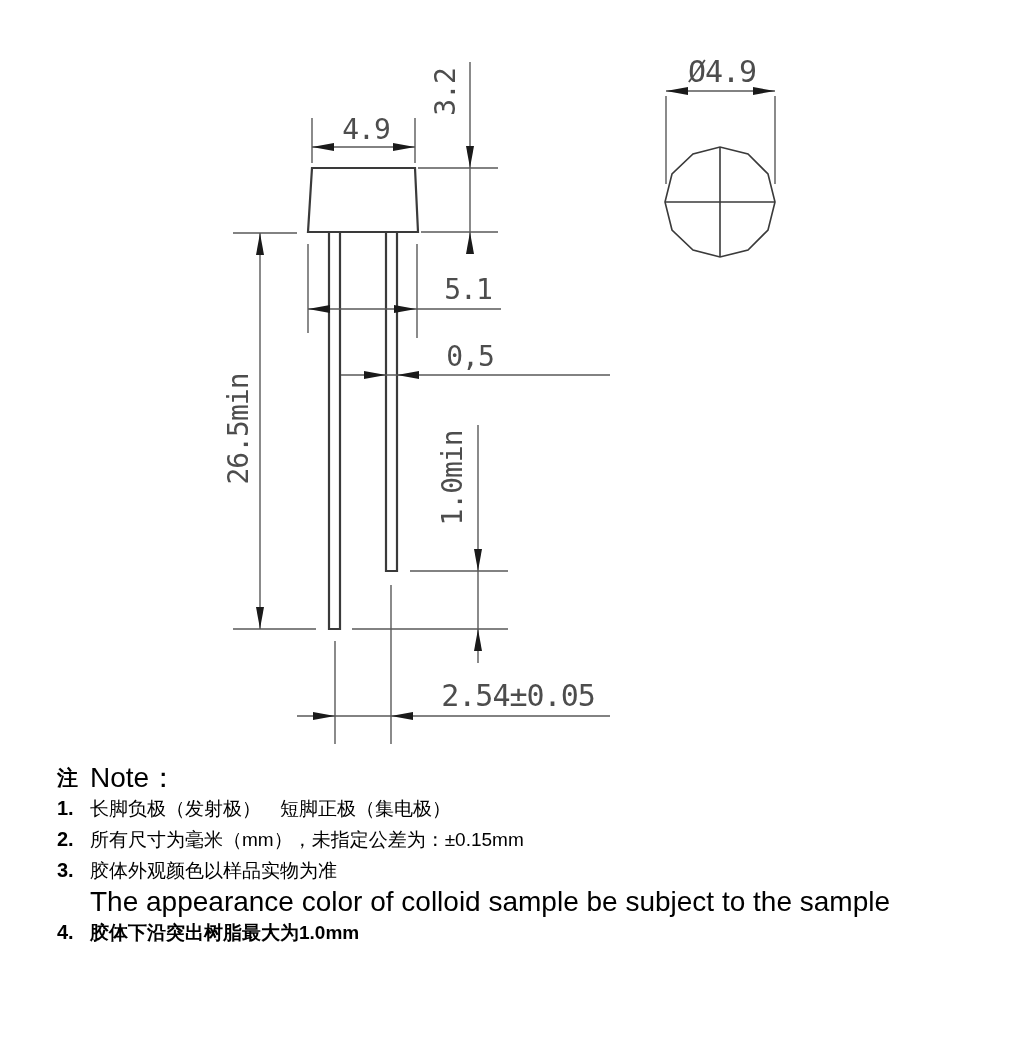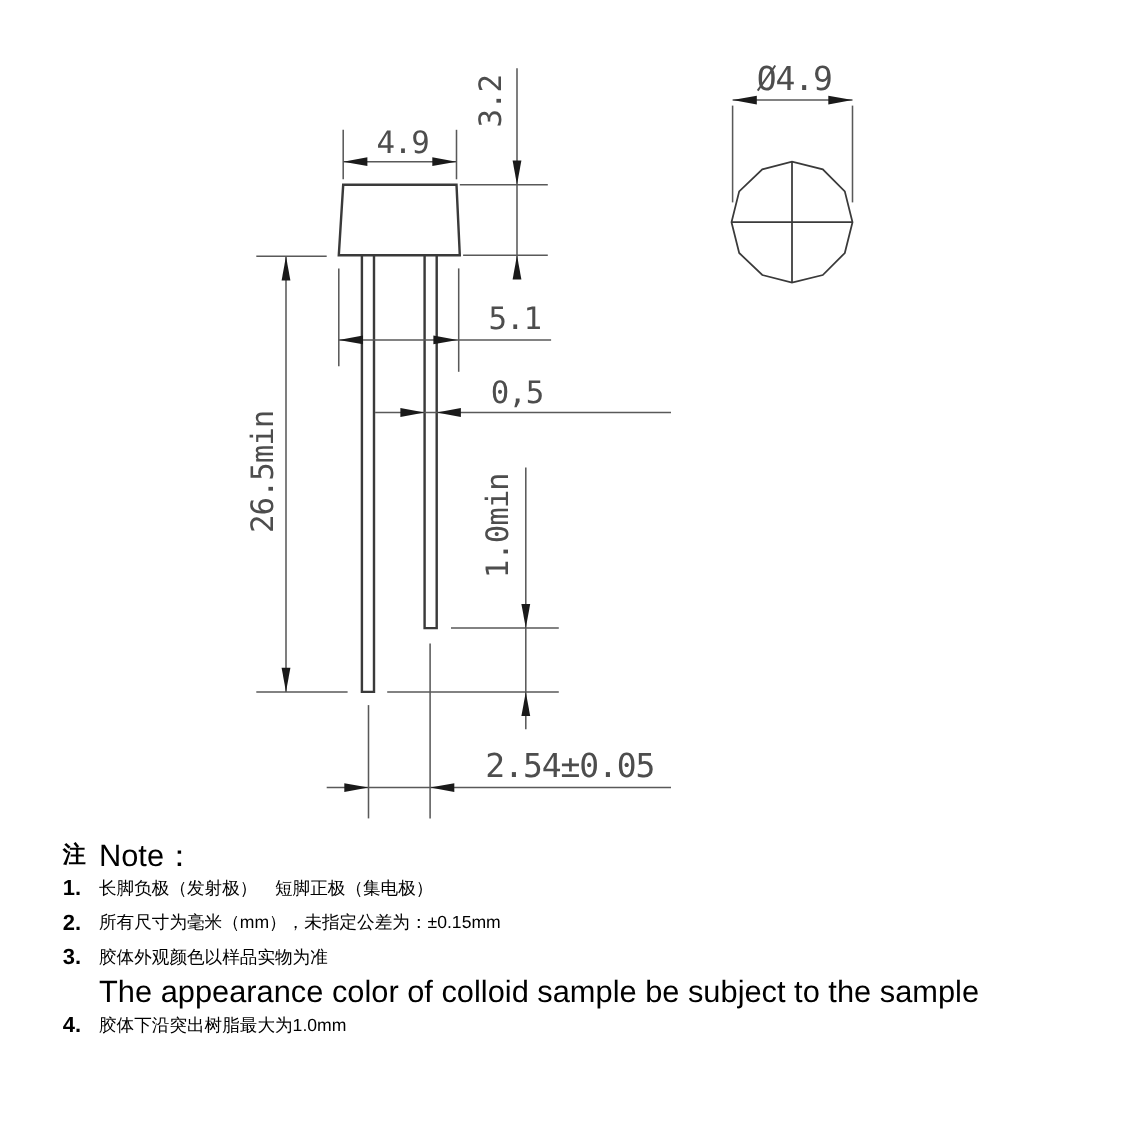--- a/index.html
+++ b/index.html
@@ -22,22 +22,22 @@
   .dimtext-lg{font-size:30px;}
   .notes{
     position:absolute;left:0;top:762px;width:1022px;
     color:#000000;
   }
   .note-line{display:flex;padding-left:57px;line-height:31px;}
   .note-num{
     width:33px;flex:0 0 33px;
     font-size:20px;font-weight:700;
   }
-  .note-zh{font-size:16px;font-weight:400;white-space:pre-wrap;}
-  .note-zh.zh-bold{font-weight:400;}
+  .note-zh{font-size:19px;font-weight:400;white-space:pre-wrap;}
+  .note-zh.zh-bold{font-weight:700;}
   .note-en{font-size:28px;font-weight:400;white-space:pre-wrap;}
 </style>
 </head>
 <body>
 
 <div class="page">
 
   <svg width="1022" height="760" viewBox="0 0 1022 760">
 
     <g>

